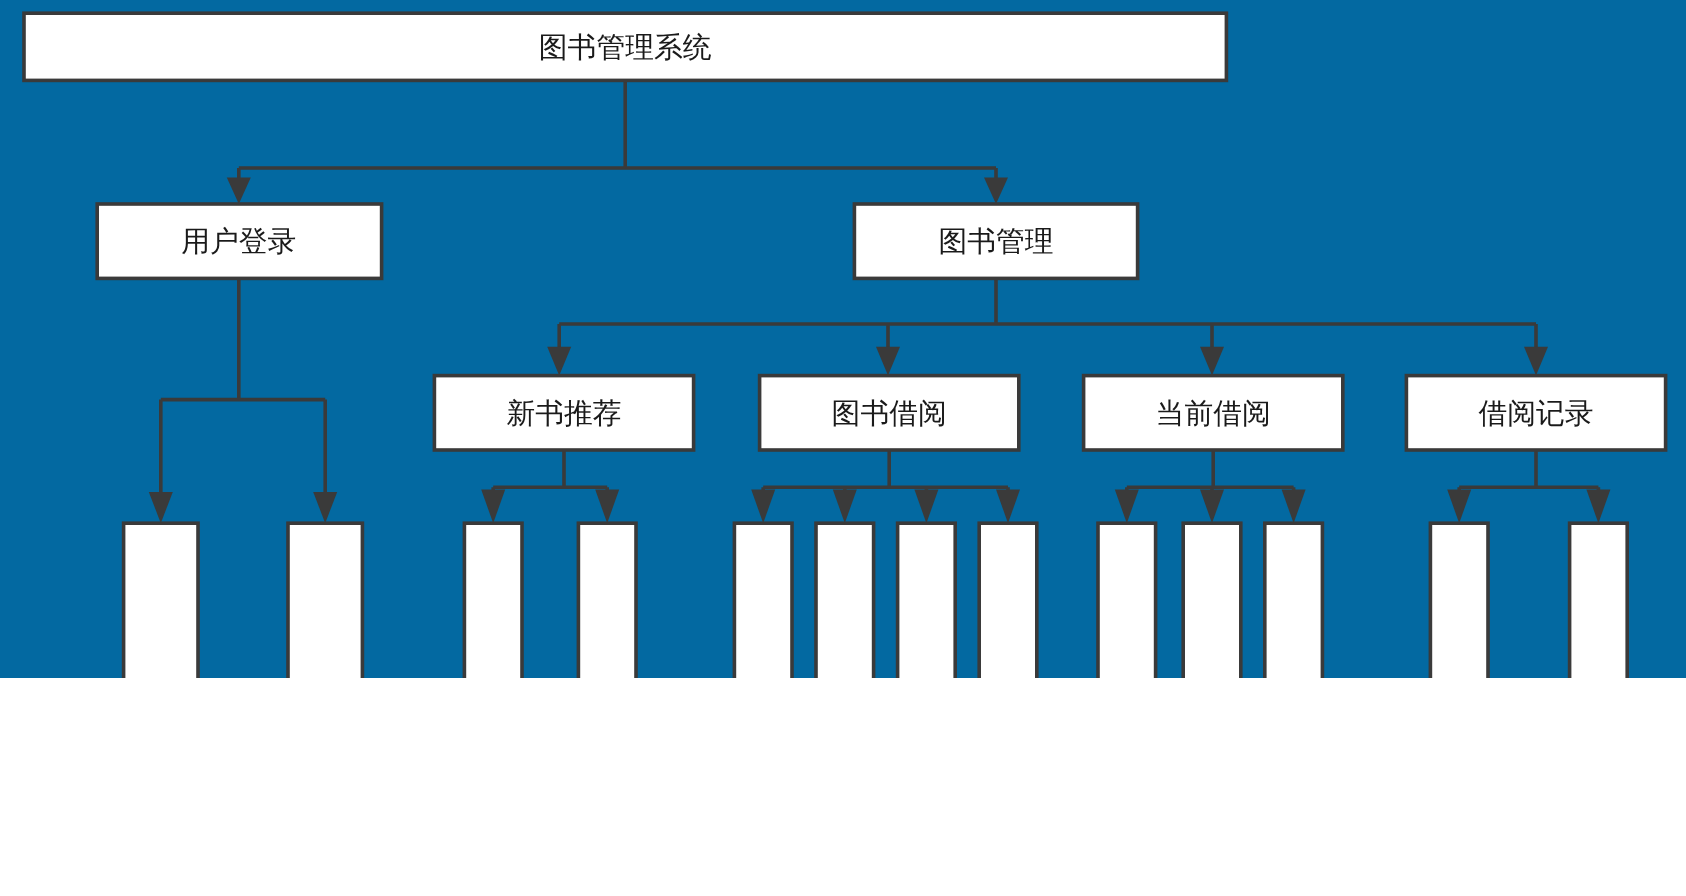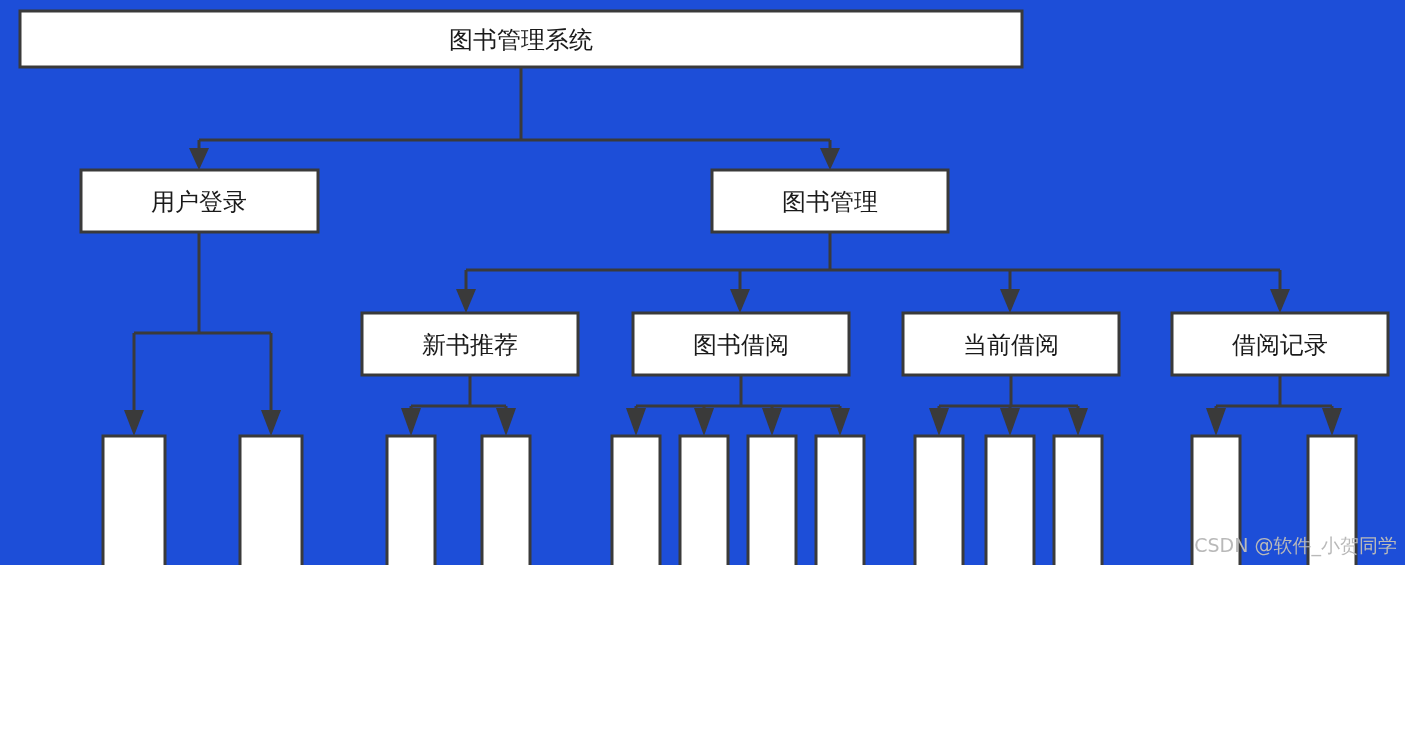--- a/index.html
+++ b/index.html
@@ -7,21 +7,21 @@
     padding: 0;
     background: #ffffff;
   }
   body {
     font-family: "Liberation Sans", "DejaVu Sans", sans-serif;
   }
   #page {
     position: relative;
     width: 1405px;
     height: 565px;
-    background: #1d4ed8;
+    background: #0369a1;
     overflow: hidden;
   }
   #diagram-svg {
     position: absolute;
     left: 0;
     top: 0;
     width: 1405px;
     height: 747px;
   }
   .node-box {
@@ -237,15 +237,14 @@
       <text class="node-label-v" x="1216" y="585">新增借阅记录</text>
     </g>
 
     <g>
       <rect class="node-box" x="1308" y="436" width="48" height="299"></rect>
       <text class="node-label-v" x="1332" y="585">查询借阅记录</text>
     </g>
 
   </svg>
 
-  <div class="watermark-text">CSDN @软件_小贺同学</div>
 
 </div>
 
 </body></html>

